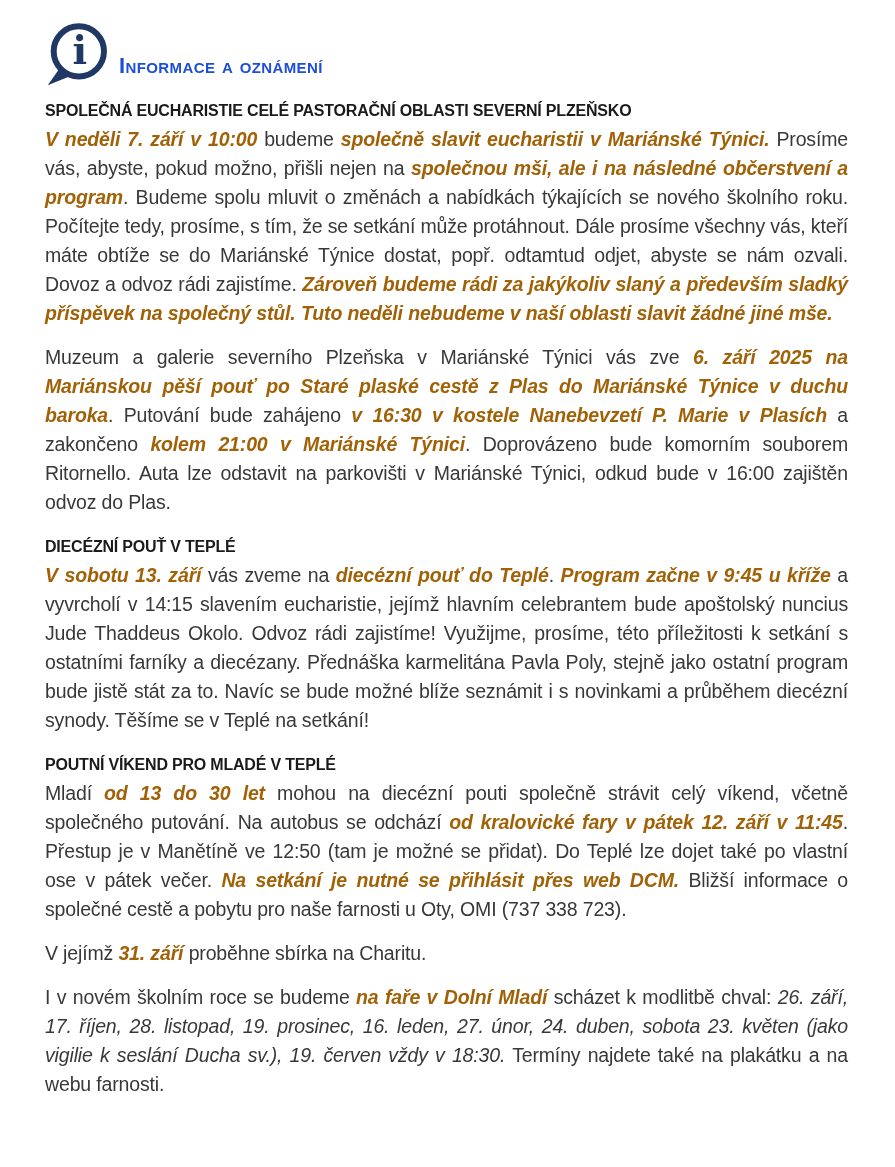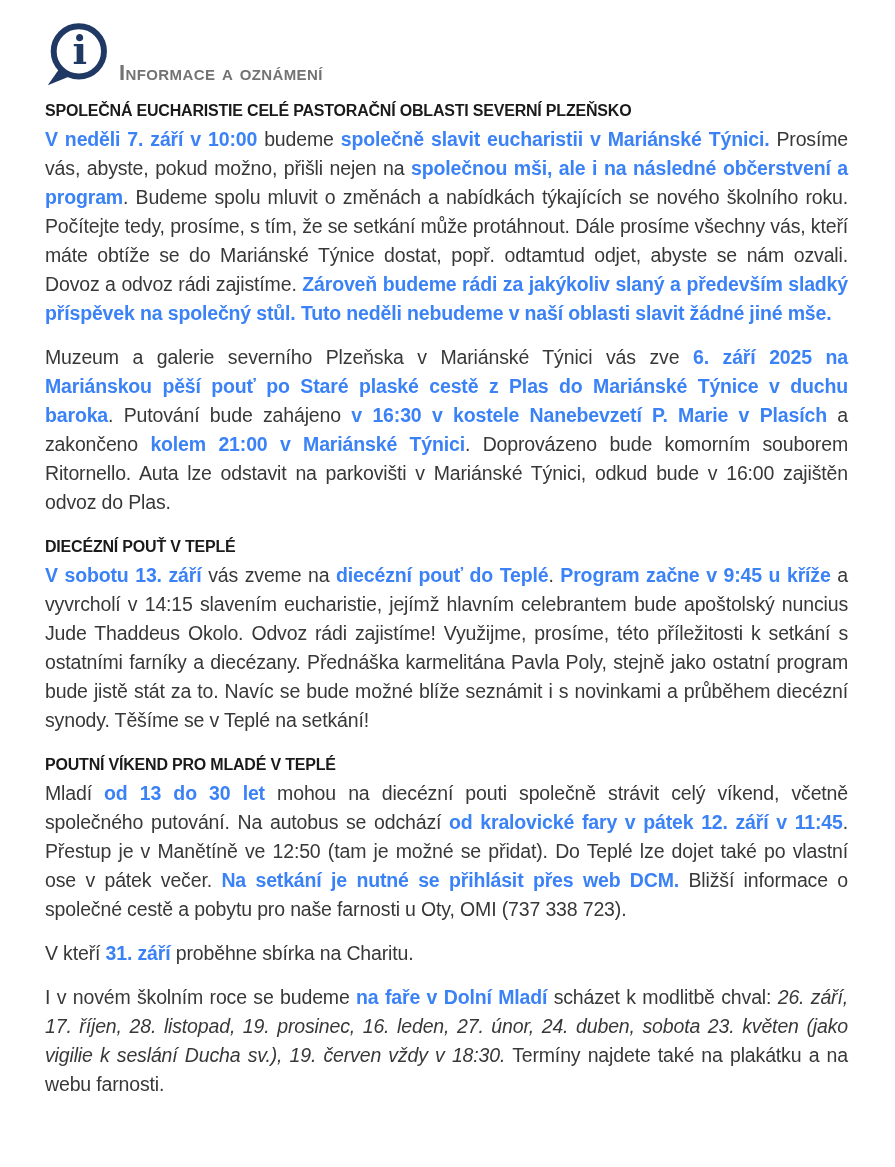--- a/index.html
+++ b/index.html
@@ -21,46 +21,46 @@
     gap:10px;
     height:74px;
     margin-bottom:6px;
   }
   .bubble-icon{
     width:64px;height:70px;
     flex:0 0 auto;
     display:block;
   }
   .header-title{
-    color:#737373;
+    color:#1d4ed8;
     font-weight:700;
     font-variant:small-caps;
     font-size:22px;
     letter-spacing:.4px;
     line-height:1;
-    margin-bottom:6px;
+    margin-bottom:13px;
     white-space:nowrap;
   }
   section.sec{margin:0 0 15px 0;}
   section.sec h2{
     margin:0;
     font-size:16px;
     line-height:29px;
     font-weight:700;
     color:#1a1a1a;
     letter-spacing:-0.2px;
   }
   section.sec p{
     margin:0;
     font-size:19.5px;
     line-height:29px;
     text-align:justify;
     letter-spacing:-0.15px;
   }
-  section.sec p .b{font-weight:700;color:#3b82f6;}
+  section.sec p .b{font-weight:700;color:#a16207;font-style:italic;}
   section.sec p .i{font-style:italic;}
 </style>
 </head>
 <body>
 
 <div class="page">
 
   <div class="header">
     <span>
       <svg class="bubble-icon" viewBox="0 0 70 74" aria-hidden="true">
@@ -82,20 +82,20 @@
       </section>
       <section class="sec">
         <h2>DIECÉZNÍ POUŤ V TEPLÉ</h2>
         <p><span class="b">V sobotu 13. září</span><span> vás zveme na </span><span class="b">diecézní pouť do Teplé</span><span>. </span><span class="b">Program začne v 9:45 u kříže</span><span> a vyvrcholí v 14:15 slavením eucharistie, jejímž hlavním celebrantem bude apoštolský nuncius Jude Thaddeus Okolo. Odvoz rádi zajistíme! Využijme, prosíme, této příležitosti k setkání s ostatními farníky a diecézany. Přednáška karmelitána Pavla Poly, stejně jako ostatní program bude jistě stát za to. Navíc se bude možné blíže seznámit i s novinkami a průběhem diecézní synody. Těšíme se v Teplé na setkání!</span></p>
       </section>
       <section class="sec">
         <h2>POUTNÍ VÍKEND PRO MLADÉ V TEPLÉ</h2>
         <p><span>Mladí </span><span class="b">od 13 do 30 let</span><span> mohou na diecézní pouti společně strávit celý víkend, včetně společného putování. Na autobus se odchází </span><span class="b">od kralovické fary v pátek 12. září v 11:45</span><span>. Přestup je v Manětíně ve 12:50 (tam je možné se přidat). Do Teplé lze dojet také po vlastní ose v pátek večer. </span><span class="b">Na setkání je nutné se přihlásit přes web DCM.</span><span> Bližší informace o společné cestě a pobytu pro naše farnosti u Oty, OMI (737 338 723).</span></p>
       </section>
       <section class="sec">
-        <p><span>V kteří </span><span class="b">31. září</span><span> proběhne sbírka na Charitu.</span></p>
+        <p><span>V jejímž </span><span class="b">31. září</span><span> proběhne sbírka na Charitu.</span></p>
       </section>
       <section class="sec">
         <p><span>I v novém školním roce se budeme </span><span class="b">na faře v Dolní Mladí</span><span> scházet k modlitbě chval: </span><span class="i">26. září, 17. říjen, 28. listopad, 19. prosinec, 16. leden, 27. únor, 24. duben, sobota 23. květen (jako vigilie k seslání Ducha sv.), 19. červen vždy v 18:30.</span><span> Termíny najdete také na plakátku a na webu farnosti.</span></p>
       </section>
     </div>
 
 </div>
 
 </body></html>

